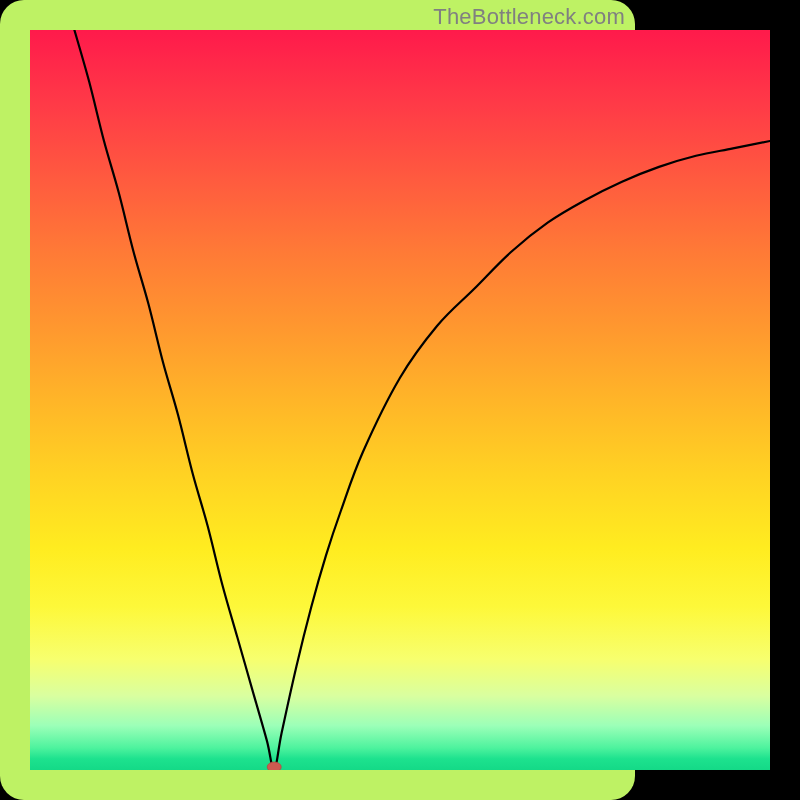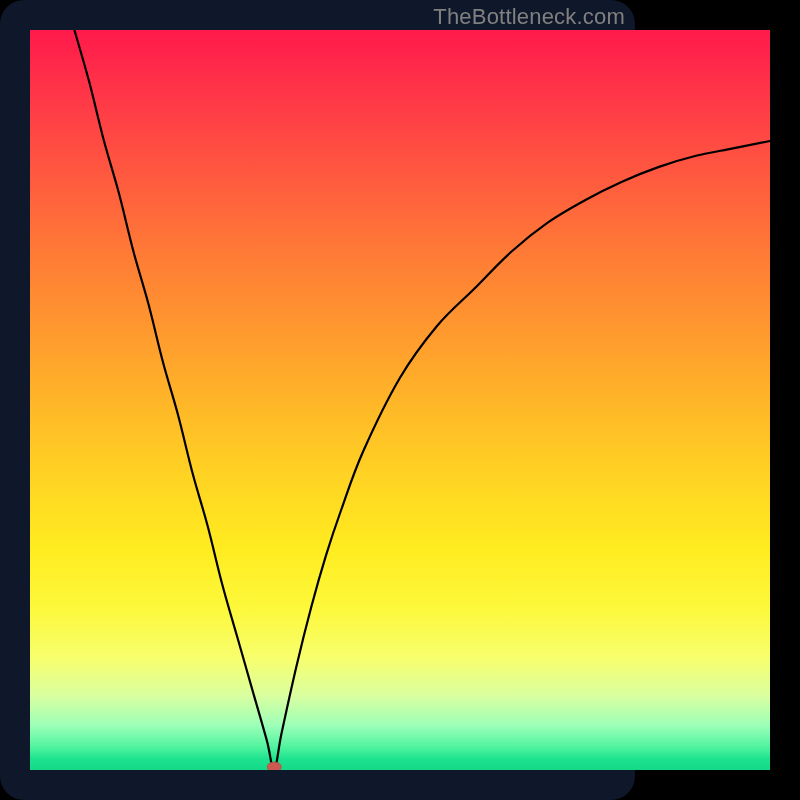--- a/index.html
+++ b/index.html
@@ -8,21 +8,21 @@
     width: 800px;
     height: 800px;
     overflow: hidden;
     background: #000;
     font-family: Arial, Helvetica, sans-serif;
   }
   .frame {
     position: relative;
     width: 635px;
     height: 800px;
-    background: #0f172a;
+    background: #bef264;
     border-radius: 24px;
   }
   .plot-area {
     position: absolute;
     left: 30px;
     top: 30px;
     width: 740px;
     height: 740px;
     
     background: linear-gradient(to bottom,

